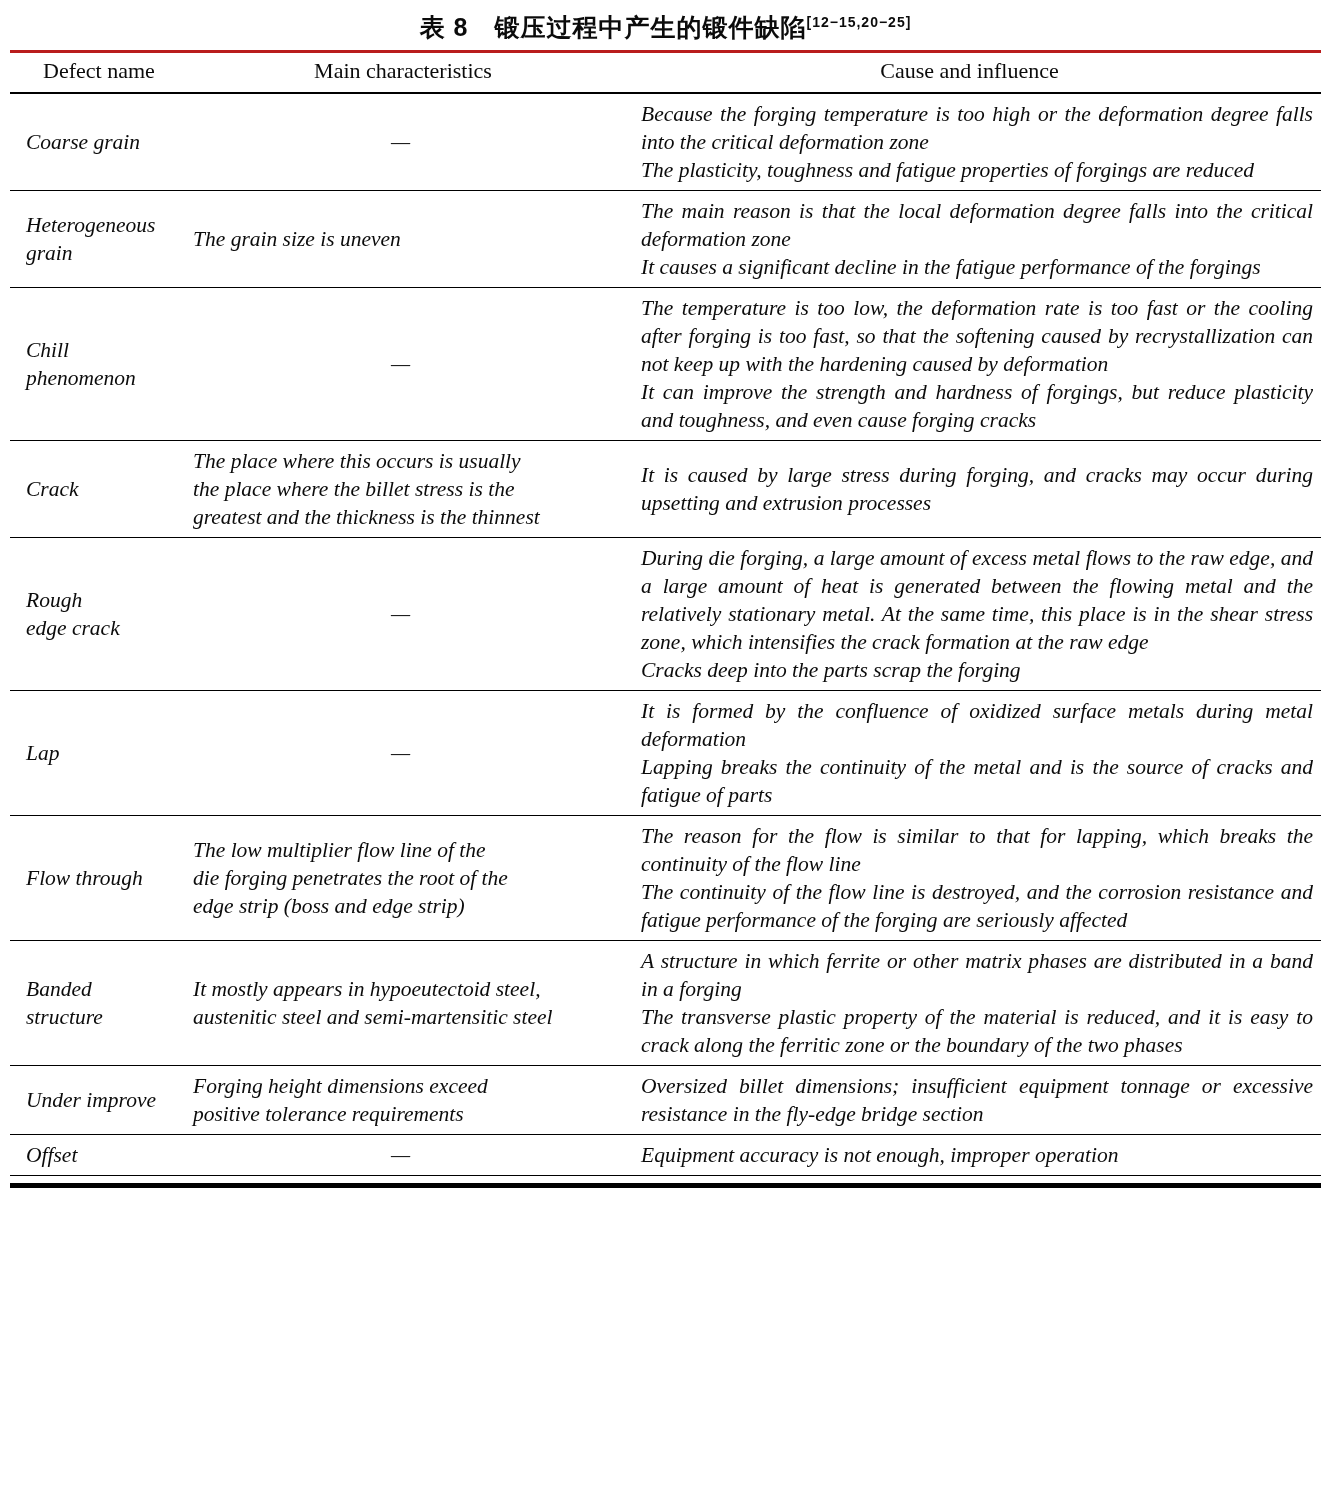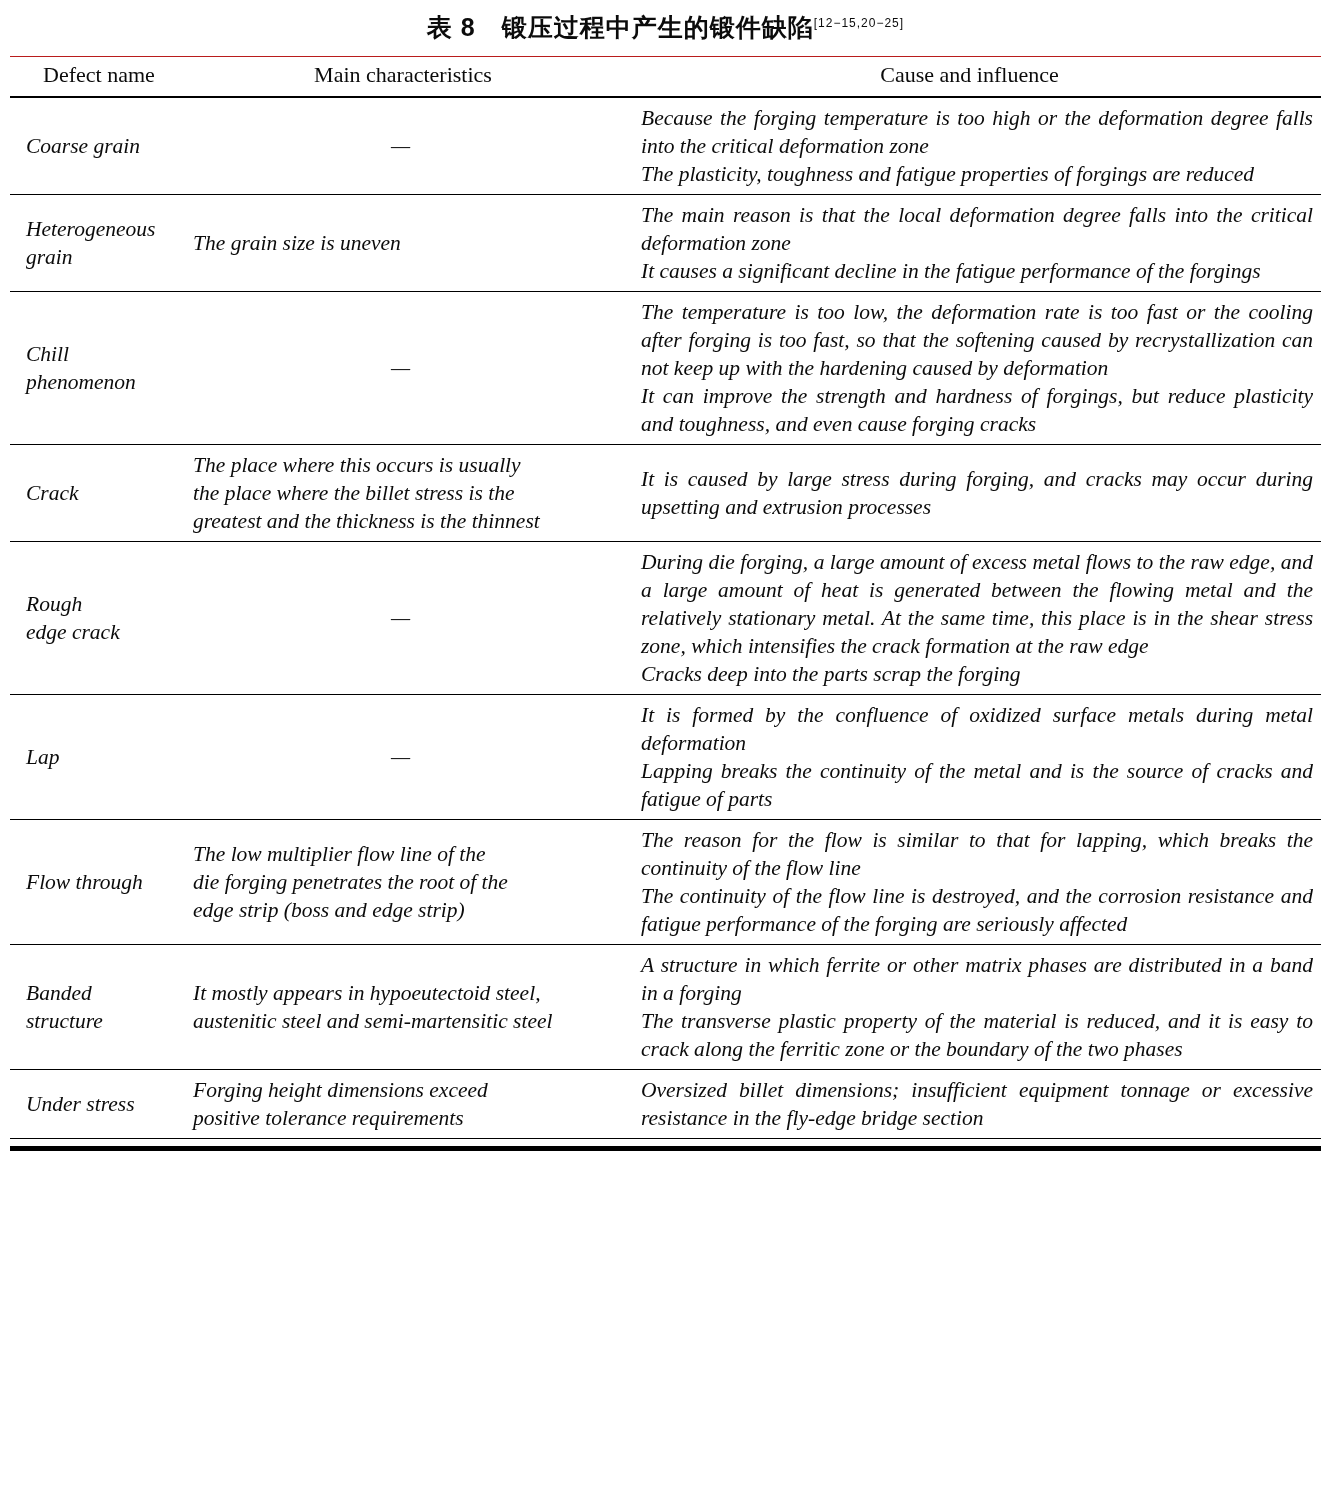--- a/index.html
+++ b/index.html
@@ -20,30 +20,30 @@
     line-height: 34px;
     letter-spacing: 1px;
   }
   .caption-en {
     font-family: "Liberation Serif", serif;
     font-weight: 700;
     font-size: 24px;
     line-height: 32px;
   }
   sup.ref {
-    font-size: 12px;
-    font-weight: 400;
+    font-size: 14px;
+    font-weight: 700;
     line-height: 0;
   }
   table.defects {
     width: 100%;
     border-collapse: collapse;
     table-layout: fixed;
-    border-top: 1px solid #b91c1c;
-    margin-top: 12px;
+    border-top: 3px solid #b91c1c;
+    margin-top: 6px;
     font-size: 21.5px;
   }
   col.c1 { width: 178px; }
   col.c2 { width: 430px; }
   th {
     font-weight: 400;
     font-size: 22px;
     text-align: center;
     padding: 4px 0 7px 0;
     border-bottom: 2.5px solid #000;
@@ -171,23 +171,30 @@
           <td class="col-defect">Banded
 structure</td>
           <td class="col-char">It mostly appears in hypoeutectoid steel,
 austenitic steel and semi-martensitic steel</td>
           <td class="col-cause">
             <p>A structure in which ferrite or other matrix phases are distributed in a band in a forging</p>
             <p>The transverse plastic property of the material is reduced, and it is easy to crack along the ferritic zone or the boundary of the two phases</p>
           </td>
         </tr>
         <tr>
-          <td class="col-defect">Under stress</td>
+          <td class="col-defect">Under improve</td>
           <td class="col-char">Forging height dimensions exceed
 positive tolerance requirements</td>
           <td class="col-cause">
             <p>Oversized billet dimensions; insufficient equipment tonnage or excessive resistance in the fly-edge bridge section</p>
+          </td>
+        </tr>
+        <tr>
+          <td class="col-defect">Offset</td>
+          <td class="col-char dash">—</td>
+          <td class="col-cause">
+            <p>Equipment accuracy is not enough, improper operation</p>
           </td>
         </tr>
       </tbody>
   </table>
   <div class="bottom-rule"></div>
 </div>
 
 </body></html>

